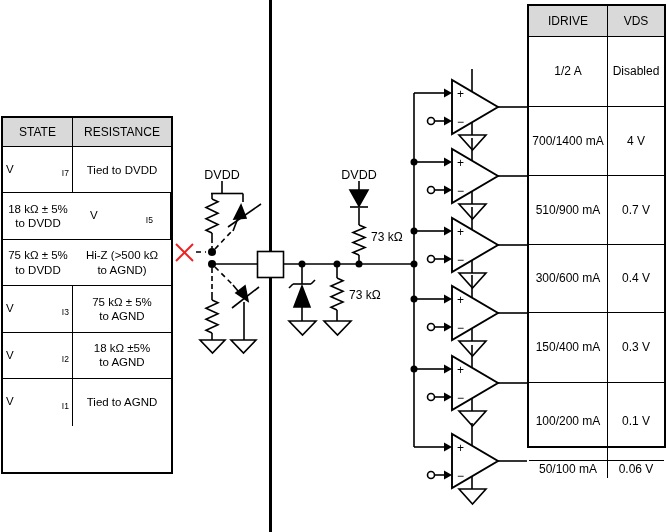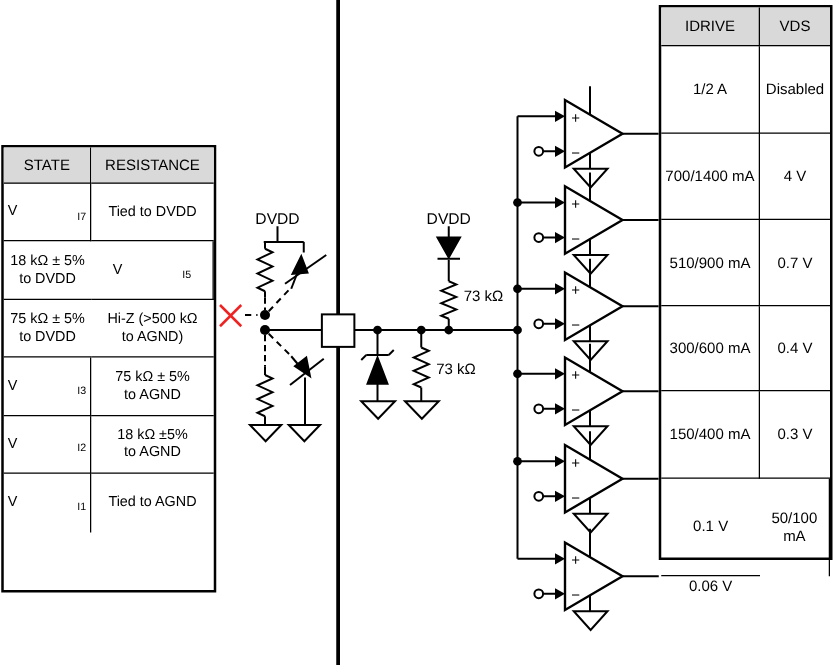--- a/index.html
+++ b/index.html
@@ -22,21 +22,21 @@
       grid-template-rows:31px 70px 69px 69px 68px 70px 78px 1fr;}
   .cell{
     display:flex;align-items:center;justify-content:center;
     text-align:center;font-size:11.5px;line-height:1.25;
     border-right:1px solid #000;border-bottom:1px solid #000;
     white-space:pre-line;box-sizing:border-box;padding:1px;
   }
   .rt .cell{font-size:12px;}
   .hdr{background:#d9d9d9;font-size:12px;}
   .no-r{border-right:none;}
-  .no-b{border-bottom:none;}
+  .no-b{border-bottom:none;text-align:right;}
   .cell sub{font-size:8.5px;line-height:1;margin-left:48px;}
   
   text{font-family:"Liberation Sans", sans-serif;fill:#000;}
 </style>
 </head>
 <body>
 
 <div class="stage">
 
   <svg class="schem" width="669" height="532" viewBox="0 0 669 532">
@@ -267,18 +267,19 @@
 
     <div class="cell">510/900 mA</div>
     <div class="cell no-r">0.7 V</div>
 
     <div class="cell">300/600 mA</div>
     <div class="cell no-r">0.4 V</div>
 
     <div class="cell">150/400 mA</div>
     <div class="cell no-r">0.3 V</div>
 
+    <div class="cell">100/200 mA</div>
     <div class="cell no-r">0.1 V</div>
 
     <div class="cell no-b">50/100 mA</div>
     <div class="cell no-r no-b">0.06 V</div>
   </div>
 </div>
 
 </body></html>

